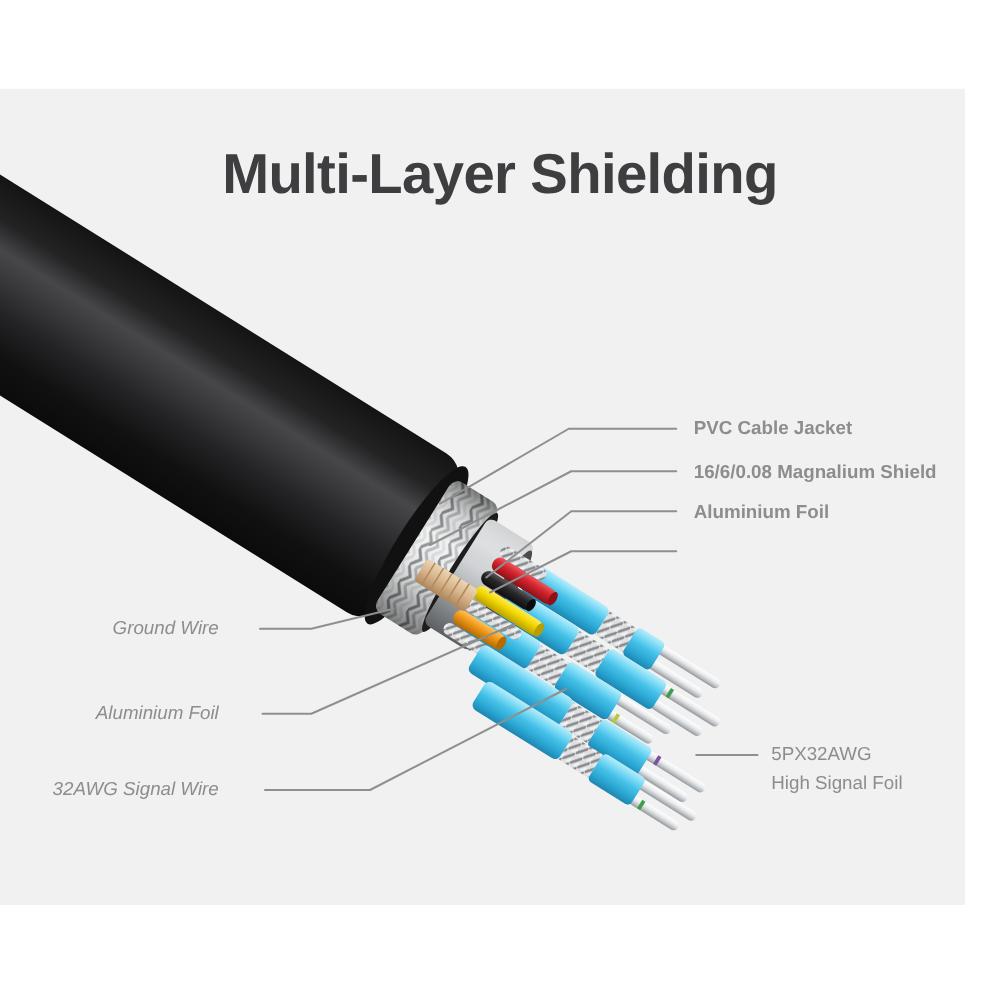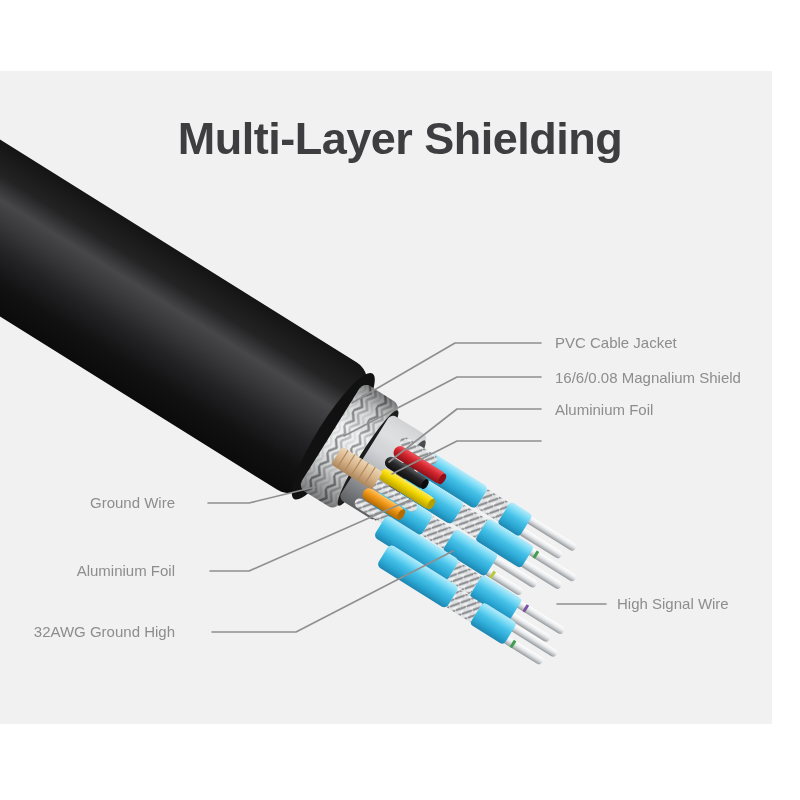--- a/index.html
+++ b/index.html
@@ -3,22 +3,22 @@
 <meta charset="utf-8">
 <style>
   html,body{margin:0;padding:0;background:#ffffff;}
   #stage{position:relative;width:772px;height:800px;background:#ffffff;overflow:hidden;
          font-family:"Liberation Sans","DejaVu Sans",sans-serif;}
   #grayband{position:absolute;left:0;top:71px;width:800px;height:653px;background:#f1f1f2;}
   #scene{position:absolute;left:0;top:0;width:800px;height:800px;}
   .title{position:absolute;left:0;top:113px;width:800px;text-align:center;
          font-size:45px;font-weight:700;letter-spacing:-0.5px;color:#3e3e40;}
   .lbl{position:absolute;font-size:15px;line-height:18px;color:#8d8d8e;white-space:nowrap;}
-  .lbl-r{left:555px;text-align:left;}
-  .lbl-l{right:597px;text-align:right;}
+  .lbl-r{left:555px;text-align:left;font-weight:bold;}
+  .lbl-l{right:597px;text-align:right;font-style:italic;}
   .lbl-2line{left:617px;top:592px;line-height:23px;text-align:left;}
 </style>
 </head>
 <body>
 
 <div id="stage">
   <div id="grayband"></div>
 
   <svg id="scene" viewBox="0 0 800 800">
     <defs>
@@ -196,18 +196,19 @@
   </svg>
 
   <div class="title">Multi-Layer Shielding</div>
 
   <div class="lbl lbl-r" style="top:334px">PVC Cable Jacket</div>
   <div class="lbl lbl-r" style="top:369px">16/6/0.08 Magnalium Shield</div>
   <div class="lbl lbl-r" style="top:401px">Aluminium Foil</div>
 
   <div class="lbl lbl-l" style="top:494px">Ground Wire</div>
   <div class="lbl lbl-l" style="top:562px">Aluminium Foil</div>
-  <div class="lbl lbl-l" style="top:623px">32AWG Ground High</div>
+  <div class="lbl lbl-l" style="top:623px">32AWG Signal Wire</div>
 
   <div class="lbl lbl-2line">
-    <div>High Signal Wire</div>
+    <div>5PX32AWG</div>
+    <div>High Signal Foil</div>
   </div>
 </div>
 
 </body></html>

